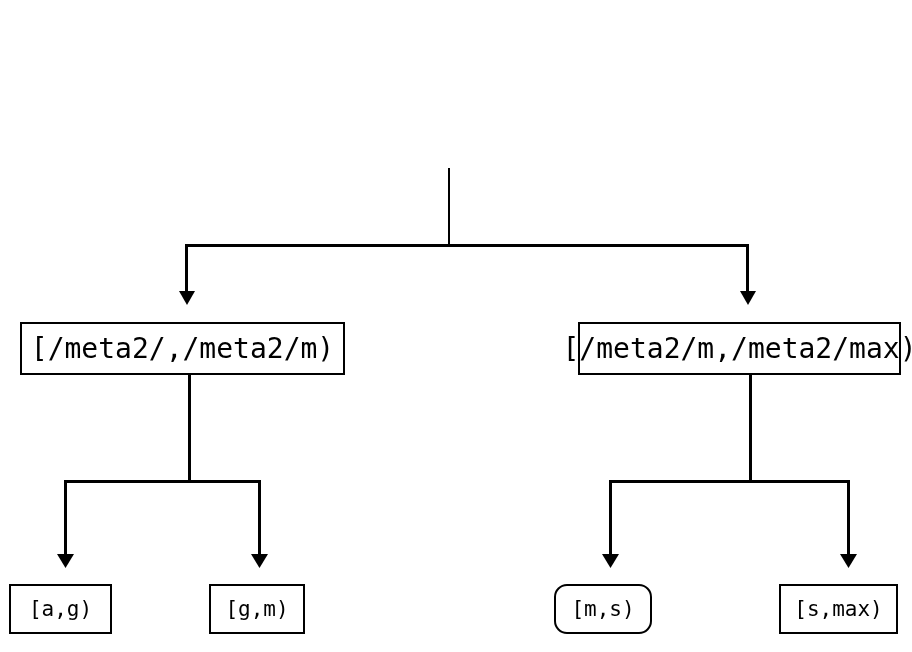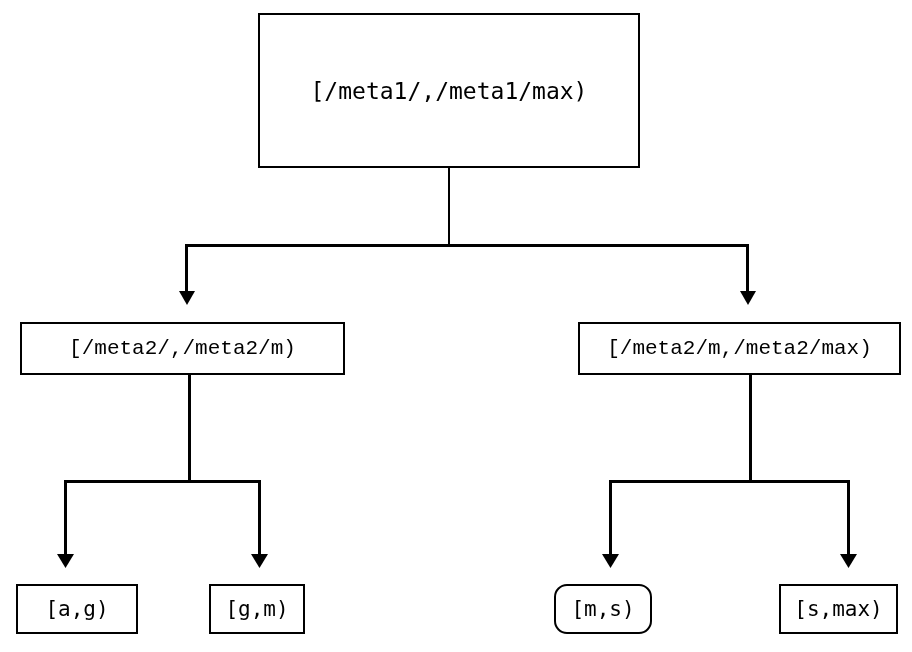--- a/index.html
+++ b/index.html
@@ -59,28 +59,27 @@
     height: 53px;
   }
   #node-mid-right {
     left: 578px;
     top: 322px;
     width: 323px;
     height: 53px;
   }
   #node-mid-left .node-label,
   #node-mid-right .node-label {
-    font-size: 21px;
-    font-family: Liberation Mono, monospace;
+    font-size: 28px;
   }
   
   #node-leaf-ag {
-    left: 16px;
+    left: 9px;
     top: 584px;
-    width: 122px;
+    width: 103px;
     height: 50px;
   }
   #node-leaf-gm {
     left: 209px;
     top: 584px;
     width: 96px;
     height: 50px;
     text-align: center;
   }
   #node-leaf-ms {
@@ -132,23 +131,20 @@
       <polygon points="179,291 195,291 187,305"></polygon>
       <polygon points="740,291 756,291 748,305"></polygon>
 
       <polygon points="57,554 74,554 65.5,568"></polygon>
       <polygon points="251,554 268,554 259.5,568"></polygon>
       <polygon points="602,554 619,554 610.5,568"></polygon>
       <polygon points="840,554 857,554 848.5,568"></polygon>
     </g>
   </svg>
 
-  <div class="node-box" id="node-root">
-    <span class="node-label">[/meta1/,/meta1/max)</span>
-  </div>
 
   <div class="node-box" id="node-mid-left">
     <span class="node-label">[/meta2/,/meta2/m)</span>
   </div>
 
   <div class="node-box" id="node-mid-right">
     <span class="node-label">[/meta2/m,/meta2/max)</span>
   </div>
 
   <div class="node-box" id="node-leaf-ag">

